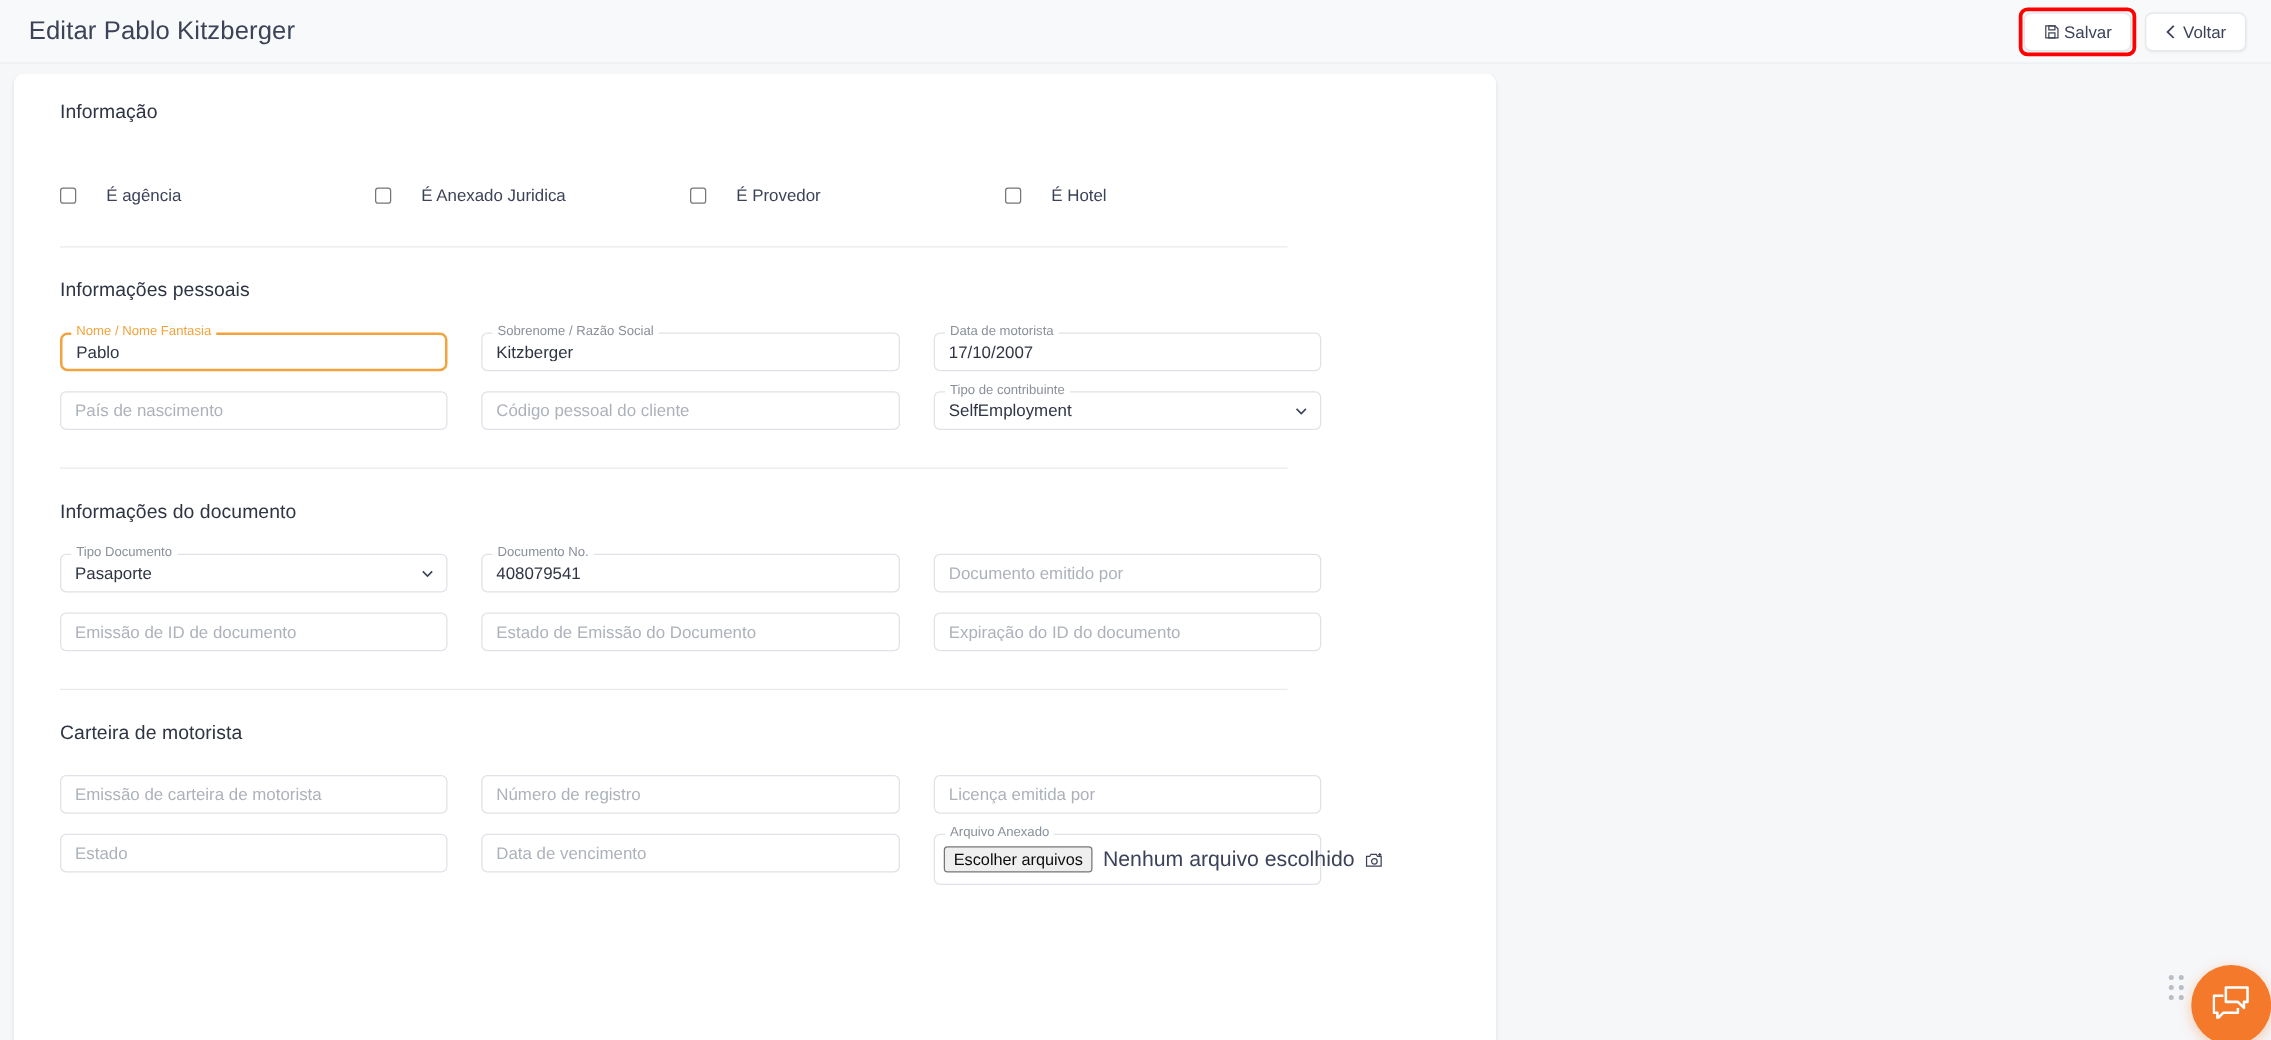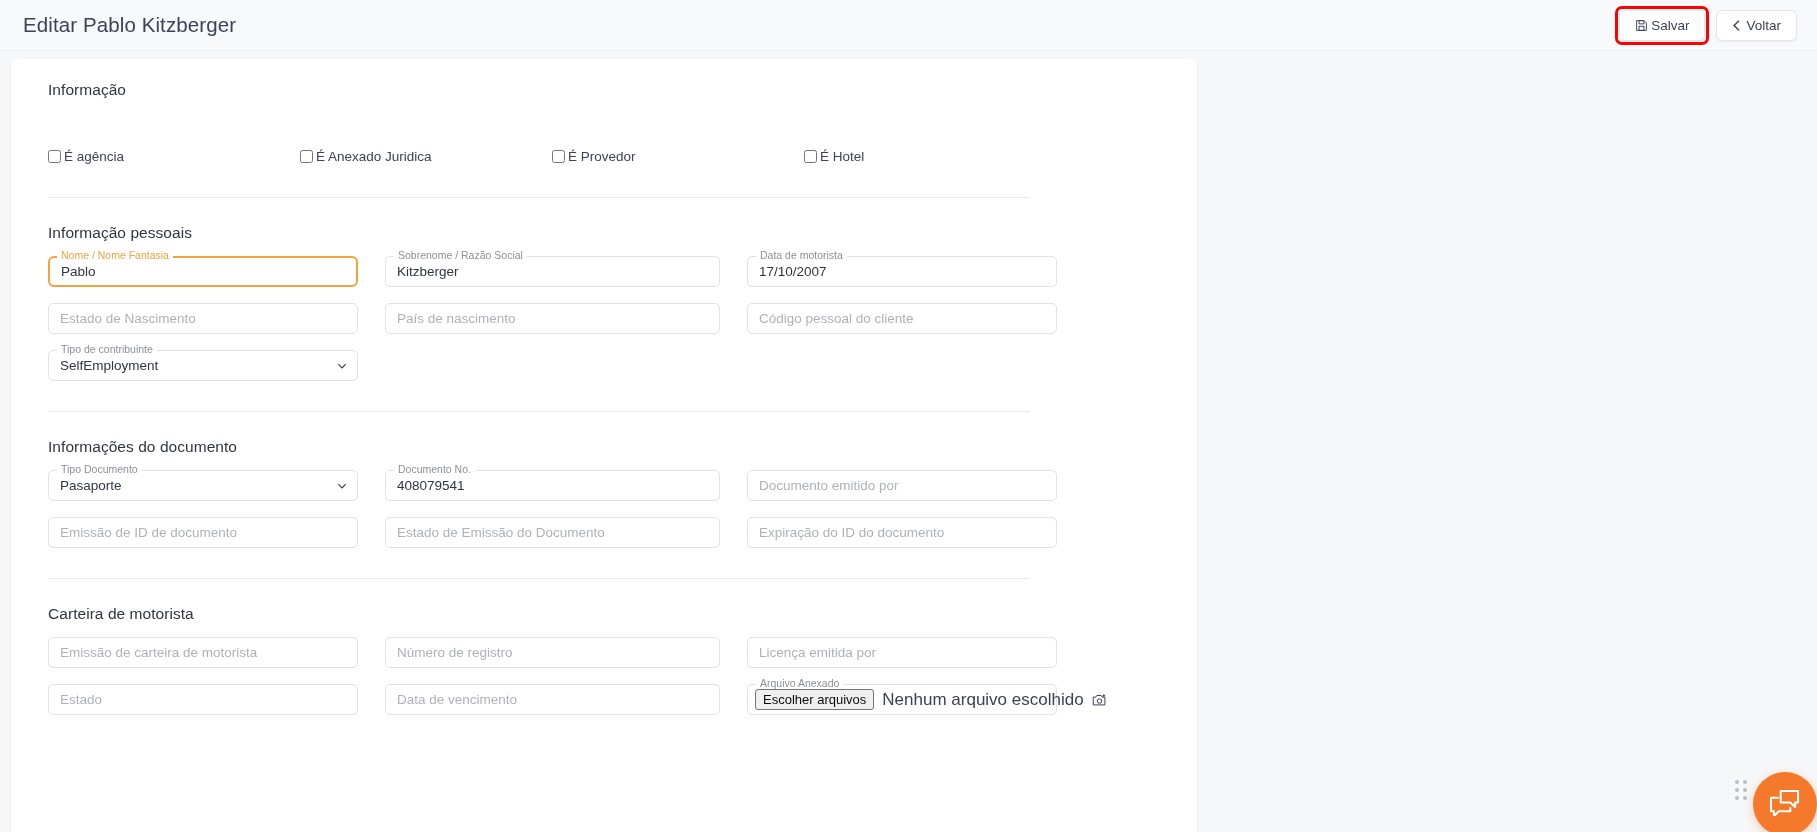--- a/index.html
+++ b/index.html
@@ -85,42 +85,42 @@
     margin: 0;
     width: 982px;
   }
 
   
   .checkbox-row {
     display: flex;
     margin-top: 50px;
     margin-bottom: 33px;
   }
-  .cbx-cell { width: 252px; display: flex; align-items: center; gap: 3px; }
+  .cbx-cell { width: 252px; display: flex; align-items: center; gap: 24px; }
   .cbx-cell:nth-child(4) { width: auto; }
   .cbx {
     -webkit-appearance: none; appearance: none;
     width: 13px; height: 13px;
     border: 1px solid #767676;
     border-radius: 2.5px;
     background: #fff;
     margin: 0; padding: 0;
     cursor: pointer;
     flex: none;
   }
   .cbx:checked { background:#3c4257; border-color:#3c4257; }
   .cbx-label { font-size: 13.5px; color: #3c4257; white-space: nowrap; cursor: pointer; }
 
   
   .grid {
     display: grid;
     grid-template-columns: 310px 335px 310px;
     column-gap: 27px;
     row-gap: 16px;
-    margin-top: 14px;
+    margin-top: 24px;
   }
   .grid.doc { grid-template-columns: 310px 335px 310px; }
 
   .field {
     position: relative;
     height: 31px;
   }
   .field .inp, .field .sel {
     width: 100%; height: 31px;
     border: 1px solid #dfe2e6;
@@ -161,21 +161,21 @@
     border: 2px solid #f2a33c;
     border-radius: 6px;
   }
   .field.focused .flabel { color: #f2a33c; }
 
   
   .field.file {
     height: 31px;
   }
   .filebox {
-    width: 100%; height: 31px;
+    width: 100%; height: 41px;
     border: 1px solid #dfe2e6;
     border-radius: 5px;
     background: #fff;
     display: flex; align-items: center;
     padding: 0 8px 0 7px;
     gap: 8px;
   }
   .choose-btn {
     font-family: "Liberation Sans", sans-serif;
     font-size: 13px;
@@ -276,42 +276,39 @@
         </div>
         <div class="cbx-cell">
           <input type="checkbox" class="cbx" style="">
           <span class="cbx-label">É Hotel</span>
         </div>
       </div>
 
       <div class="hr"></div>
       <div class="spacer-sm"></div>
 
-      <div class="section-title">Informação pessoais</div>
+      <div class="section-title">Informações pessoais</div>
 
       <div class="grid">
 
         <div class="field focused">
           <span class="flabel">Nome / Nome Fantasia</span>
           <input class="inp" value="Pablo" style="">
         </div>
 
         <div class="field">
           <span class="flabel">Sobrenome / Razão Social</span>
           <input class="inp" value="Kitzberger" style="">
         </div>
 
         <div class="field">
           <span class="flabel">Data de motorista</span>
           <input class="inp" value="17/10/2007" style="">
         </div>
 
-        <div class="field">
-          <input class="inp" placeholder="Estado de Nascimento" style="">
-        </div>
 
         <div class="field">
           <input class="inp" placeholder="País de nascimento" style="">
         </div>
 
         <div class="field">
           <input class="inp" placeholder="Código pessoal do cliente" style="">
         </div>
 
         <div class="field">

